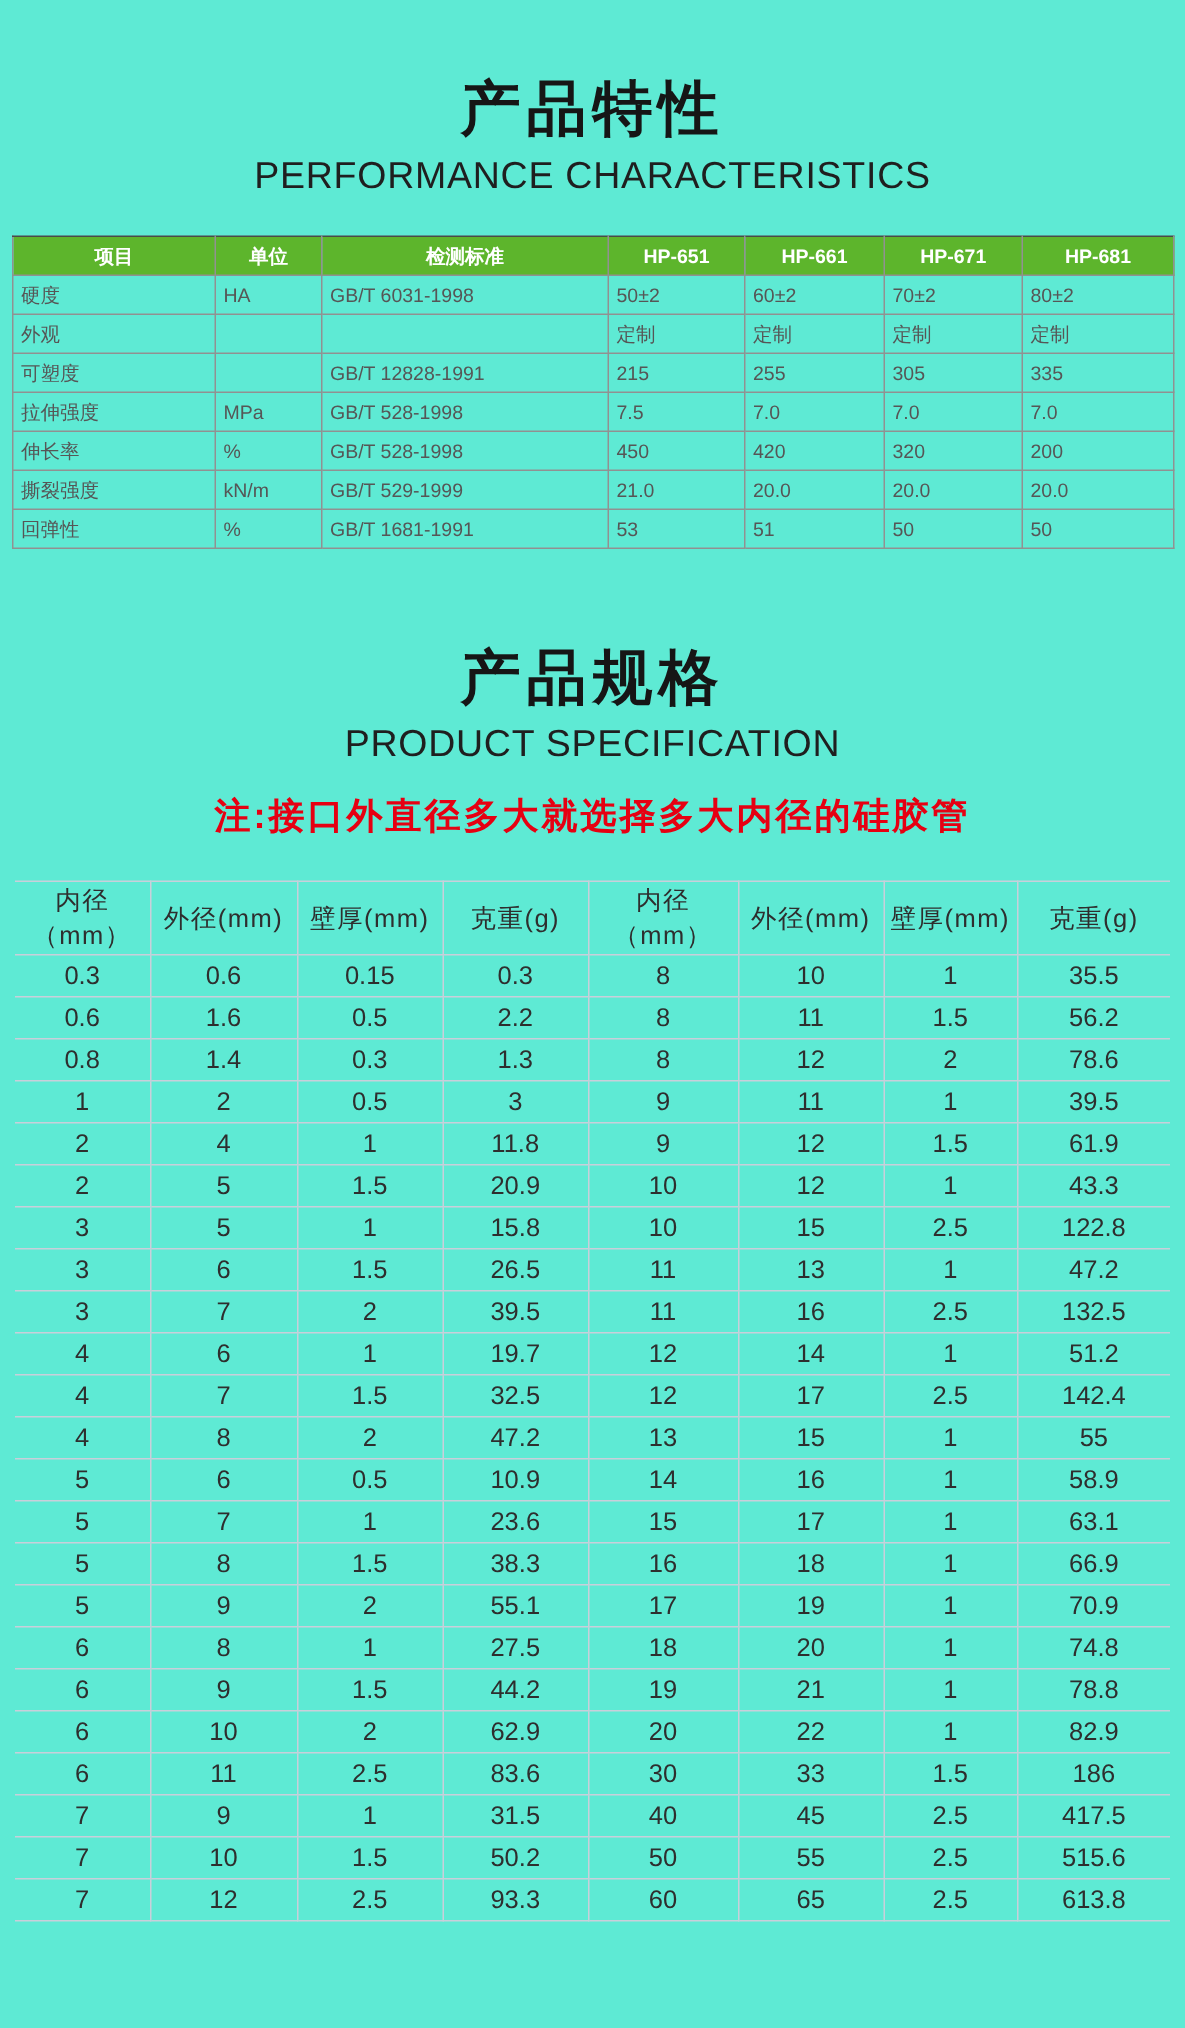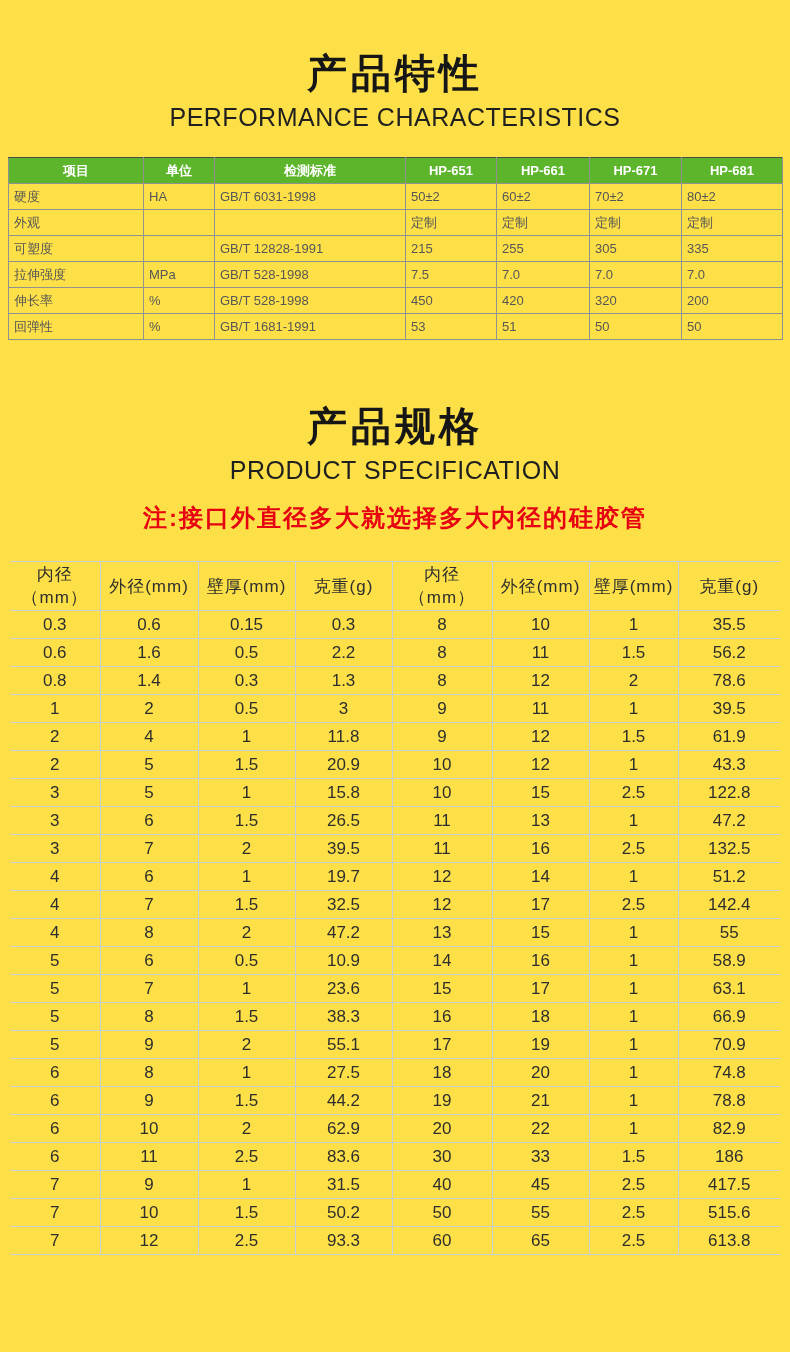--- a/index.html
+++ b/index.html
@@ -10,21 +10,21 @@
     --t2-grid: #c9cfda;
   }
   * { box-sizing: border-box; }
   html, body { margin: 0; padding: 0; background: #fff; }
   body {
     width: 790px;
     height: 1352px;
     font-family: "Liberation Sans", sans-serif;
     overflow: hidden;
   }
-  .page { width: 790px; height: 1352px; background: #fde047; }
+  .page { width: 790px; height: 1352px; background: #5eead4; }
 
   .sec-title {
     margin: 0;
     padding-top: 50px;
     text-align: center;
     font-size: 40px;
     line-height: 1.15;
     font-weight: bold;
     color: #161616;
     letter-spacing: 4px;
@@ -171,20 +171,29 @@
           <td>7.0</td>
         </tr>
         <tr>
           <td>伸长率</td>
           <td>%</td>
           <td>GB/T 528-1998</td>
           <td>450</td>
           <td>420</td>
           <td>320</td>
           <td>200</td>
+        </tr>
+        <tr>
+          <td>撕裂强度</td>
+          <td>kN/m</td>
+          <td>GB/T 529-1999</td>
+          <td>21.0</td>
+          <td>20.0</td>
+          <td>20.0</td>
+          <td>20.0</td>
         </tr>
         <tr>
           <td>回弹性</td>
           <td>%</td>
           <td>GB/T 1681-1991</td>
           <td>53</td>
           <td>51</td>
           <td>50</td>
           <td>50</td>
         </tr>

